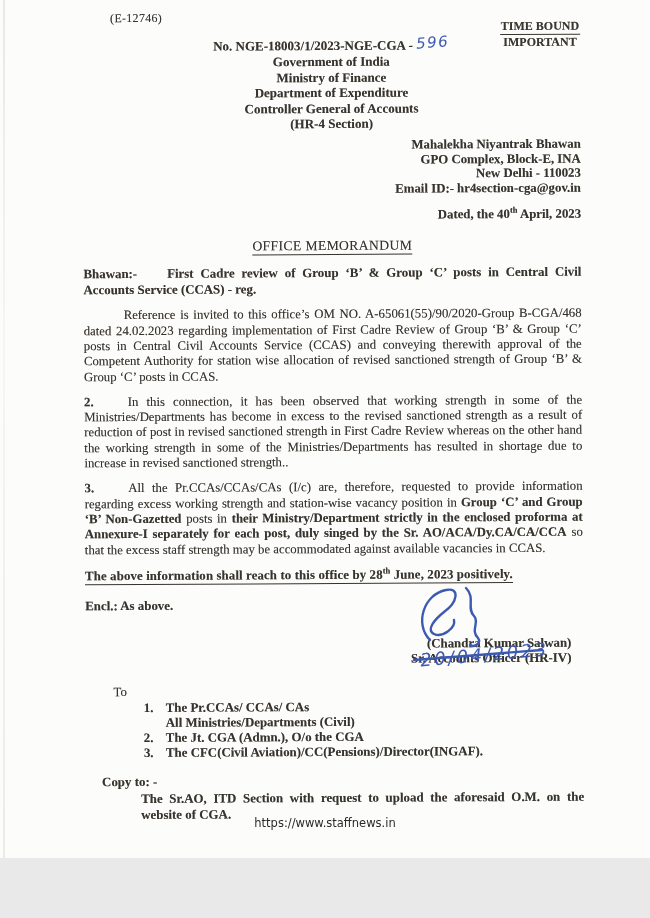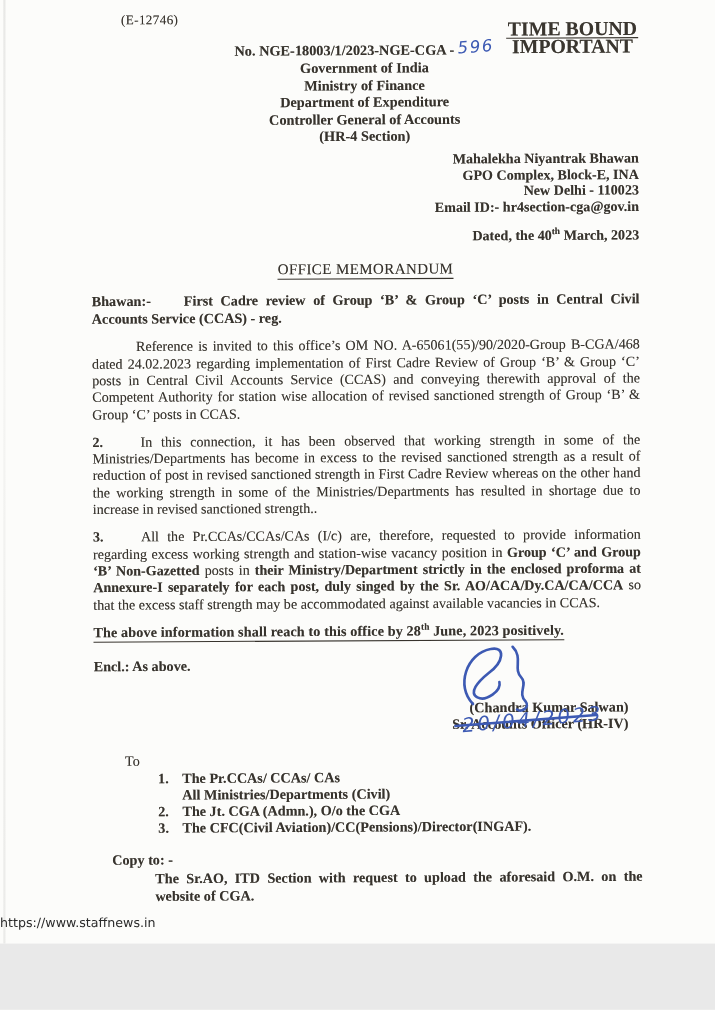--- a/index.html
+++ b/index.html
@@ -7,21 +7,21 @@
     position:relative;width:650px;height:858px;margin:0 auto;
     background:#fcfcfa;overflow:hidden;
     font-family:"Liberation Serif",serif;color:#37332d;
     text-shadow:0 0 .5px rgba(55,51,45,.45);
   }
   .scanline{position:absolute;left:3px;top:0;width:2px;height:100%;
     background:linear-gradient(#d8d8d6,#efefed 40%,#dddddb);opacity:.55;}
   .doc{position:absolute;left:82px;top:6px;width:498px;transform:rotate(-.3deg);transform-origin:50% 0;}
   .row-top{position:relative;height:18px;}
   .fileref{position:absolute;left:28px;top:4px;font-size:12px;letter-spacing:.3px;}
-  .tags{position:absolute;right:0;top:14px;text-align:center;font-weight:bold;font-size:18px;line-height:14.5px;color:#3a362f;}
+  .tags{position:absolute;right:0;top:14px;text-align:center;font-weight:bold;font-size:12px;line-height:14.5px;color:#3a362f;}
   .tag-tb{border-bottom:1.6px solid #3a362f;padding:0 1px 0 1px;}
   .center-head{text-align:center;margin-top:12px;}
   .refno{font-weight:bold;font-size:13px;}
   .hand{display:inline-block;font-family:"DejaVu Sans",sans-serif;font-style:italic;font-weight:400;
     color:#3d5ab3;font-size:15px;letter-spacing:1.5px;transform:rotate(-4deg) translateY(-2px);text-shadow:none;}
   .org{font-weight:bold;font-size:13px;line-height:14.6px;margin-top:1px;}
   .addr{text-align:right;font-weight:bold;font-size:12.8px;line-height:14.6px;margin-top:6px;}
   .dateline{text-align:right;font-weight:bold;font-size:12.8px;margin-top:12px;}
   sup{font-size:8.5px;vertical-align:super;line-height:0;}
   .title{text-align:center;margin-top:13px;}
@@ -40,21 +40,21 @@
   .namewrap{margin-top:24px;text-align:right;font-weight:bold;font-size:12.9px;line-height:15px;padding-right:12px;}
   .sign-wrap{position:absolute;top:584px;left:400px;width:160px;height:100px;color:#3d5ab3;text-shadow:none;}
   .sign-date{position:absolute;left:20px;top:60px;font-family:"DejaVu Sans",sans-serif;font-style:italic;
     font-size:18px;letter-spacing:2.5px;transform:rotate(-5deg);white-space:nowrap;}
   .tolabel{margin-top:17px;margin-left:28px;font-size:12.9px;}
   .reclist{margin-left:58px;margin-top:1px;font-weight:bold;font-size:12.9px;line-height:15.2px;}
   .recitem{display:flex;}
   .recnum{width:22px;flex:none;}
   .copylabel{margin-top:13px;margin-left:16px;font-size:12.9px;font-weight:600;}
   .copytext{margin-left:55px;margin-top:1px;font-weight:bold;font-size:12.9px;line-height:16px;text-align:justify;}
-  .footer{position:absolute;left:0;right:0;bottom:12px;text-align:left;
+  .footer{position:absolute;left:0;right:0;bottom:28px;text-align:center;
     font-family:"DejaVu Sans",sans-serif;font-size:11.5px;color:#2a2a2a;text-shadow:none;}
 </style>
 </head>
 <body>
 
 <div class="page">
   <div class="scanline"></div>
 
   <div class="doc">
 
@@ -77,21 +77,21 @@
       <div class="org">(HR-4 Section)</div>
     </div>
 
     <div class="addr">
       <div>Mahalekha Niyantrak Bhawan</div>
       <div>GPO Complex, Block-E, INA</div>
       <div>New Delhi - 110023</div>
       <div>Email ID:- hr4section-cga@gov.in</div>
     </div>
 
-    <div class="dateline"><span>Dated, the 40</span><sup>th</sup><span> March, 2023</span></div>
+    <div class="dateline"><span>Dated, the 40</span><sup>th</sup><span> April, 2023</span></div>
 
     <div class="title"><span>OFFICE MEMORANDUM</span></div>
 
     <p class="subject"><span>Bhawan:-</span><span class="sgap"></span><span>First Cadre review of Group ‘B’ &amp; Group ‘C’ posts in Central Civil Accounts Service (CCAS)  - reg.</span></p>
 
     <p class="para indent">Reference is invited to this office’s OM NO. A-65061(55)/90/2020-Group B-CGA/468 dated 24.02.2023 regarding implementation of First Cadre Review of Group ‘B’ &amp; Group ‘C’ posts in Central Civil Accounts Service (CCAS) and conveying therewith approval of the Competent Authority for station wise allocation of revised sanctioned strength of Group ‘B’ &amp; Group ‘C’ posts in CCAS.</p>
 
     <p class="para"><span class="pnum">2.</span><span class="ngap"></span><span>In this connection, it has been observed that working strength in some of the Ministries/Departments has become in excess to the revised sanctioned strength as a result of reduction of post in revised sanctioned strength in First Cadre Review whereas on the other hand the working strength in some of the Ministries/Departments has resulted in shortage due to increase in revised sanctioned strength..</span></p>
 
     <p class="para"><span class="pnum">3.</span><span class="ngap"></span><span>All the Pr.CCAs/CCAs/CAs (I/c) are, therefore, requested to provide information regarding excess working strength and station-wise vacancy position in </span><span class="b">Group ‘C’ and Group ‘B’ Non-Gazetted</span><span> posts in </span><span class="b">their Ministry/Department strictly in the enclosed proforma at Annexure-I separately for each post, duly singed by the Sr. AO/ACA/Dy.CA/CA/CCA</span><span> so that the excess staff strength may be accommodated against available vacancies in CCAS.</span></p>

